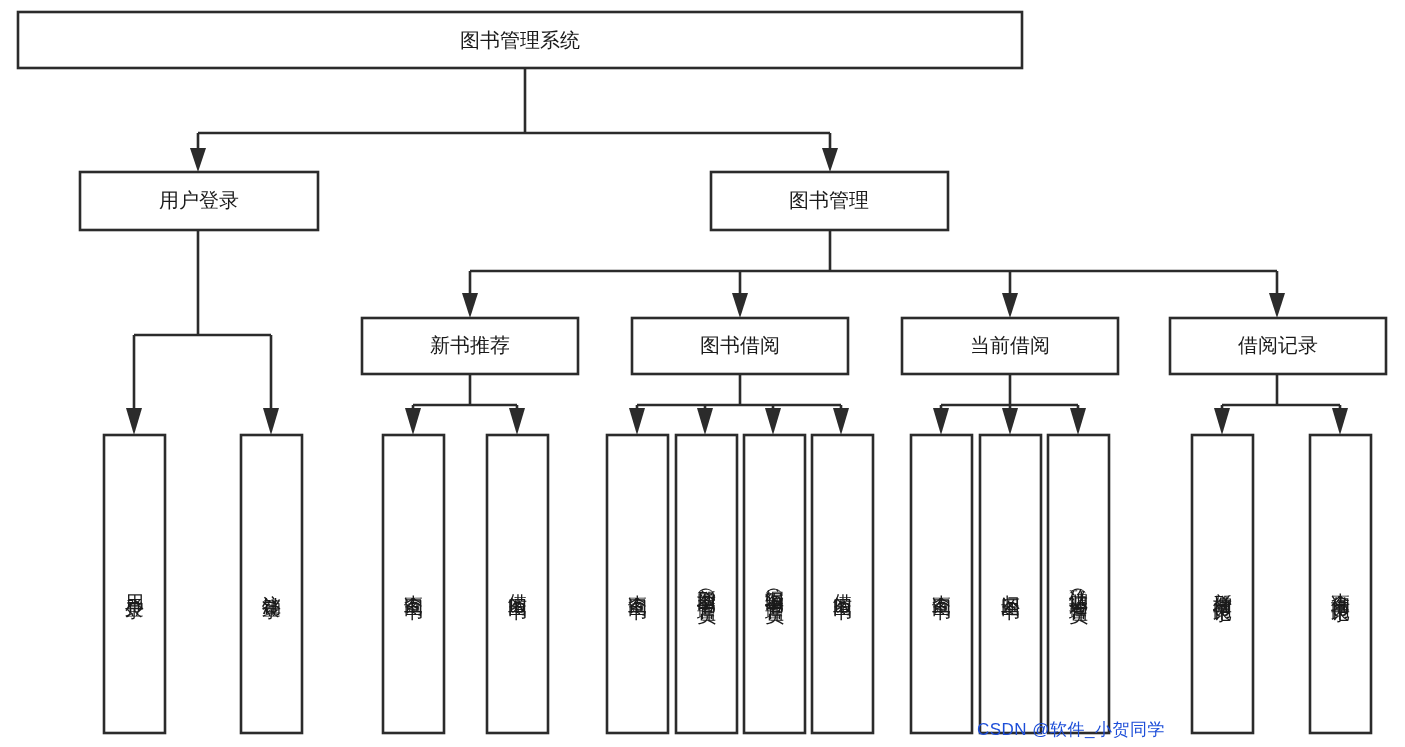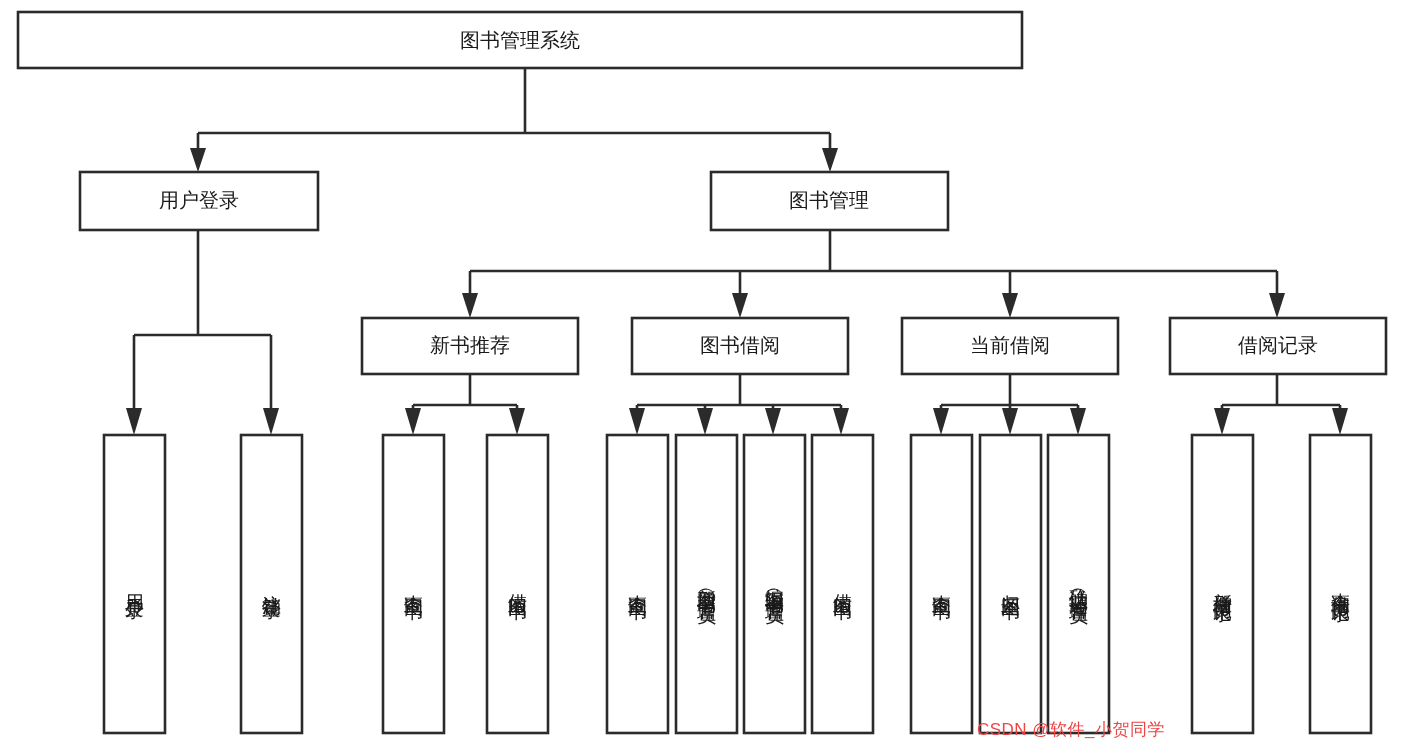--- a/index.html
+++ b/index.html
@@ -62,21 +62,21 @@
     justify-content: center;
     white-space: nowrap;
     pointer-events: none;
   }
   .watermark {
     position: absolute;
     right: 8px;
     bottom: 6px;
     font-family: "Liberation Sans", "DejaVu Sans", sans-serif;
     font-size: 17px;
-    color: #ef4444;
+    color: #1d4ed8;
     letter-spacing: 0.5px;
     white-space: nowrap;
   }
 </style>
 </head>
 <body>
 
 <div id="diagram-root">
 
   <svg class="flow" viewBox="0 0 1405 747" xmlns="http://www.w3.org/2000/svg">

